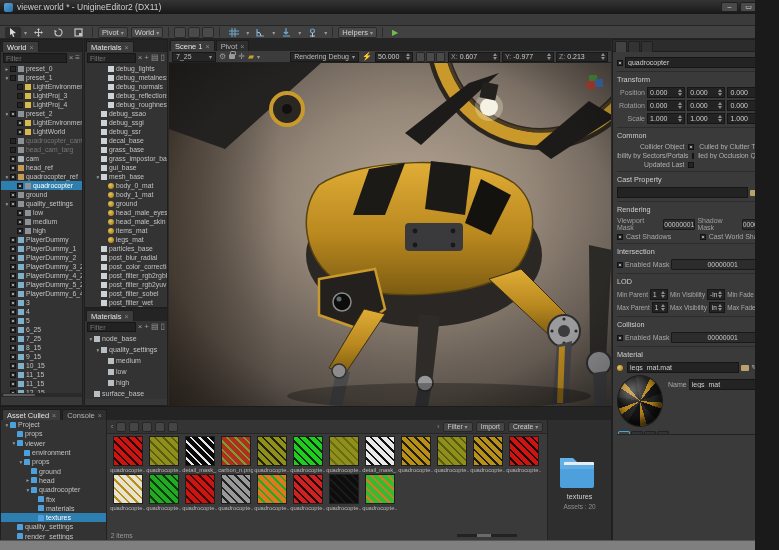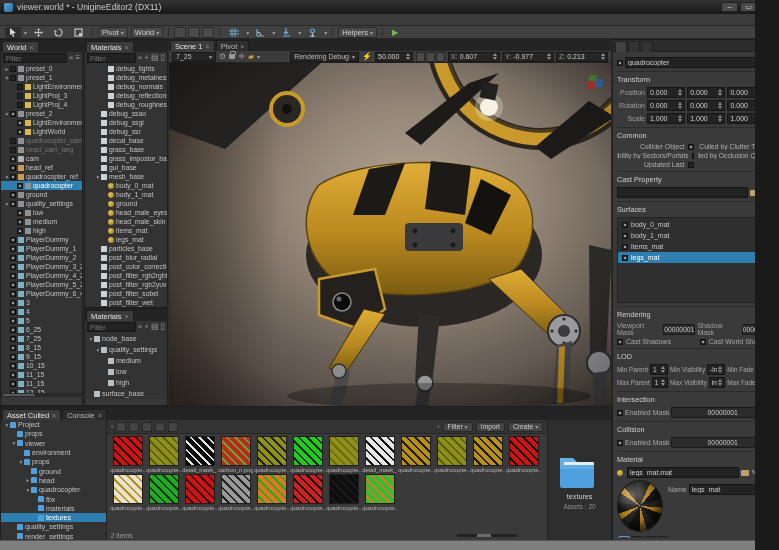--- a/index.html
+++ b/index.html
@@ -1011,58 +1011,45 @@
         <div class="prow">
           <span class="pfield">
               <span class="val"></span>
             </span>
           <span class="icon-folder-sm"></span>
           <span class="icon-pencil">✎</span>
           <span class="xreset">×</span>
         </div>
       </div>
       <div class="sect">
-        <div class="sect-title">Surfaces</div>
-        <div class="surf-list">
-
-        <div class="surf-row">
-              <span class="cb on"></span>
-              <span>body_0_mat</span>
-            </div>
-            <div class="surf-row">
-              <span class="cb on"></span>
-              <span>body_1_mat</span>
-            </div>
-            <div class="surf-row">
-              <span class="cb on"></span>
-              <span>items_mat</span>
-            </div>
-            <div class="surf-row selected">
-              <span class="cb on"></span>
-              <span>legs_mat</span>
-            </div>
-          </div>
-      </div>
-      <div class="sect">
         <div class="sect-title">Rendering</div>
         <div class="prow">
           <span style="color:#9f9f9f;">Viewport Mask</span>
           <span class="maskbtn">00000001</span>
           <span style="color:#9f9f9f;">Shadow Mask</span>
           <span class="maskbtn">00000001</span>
         </div>
         <div class="prow" style="gap:3px;">
           <span class="cb on"></span>
           <span>Cast Shadows</span>
           <span style="flex:1;"></span>
           <span class="cb on"></span>
           <span>Cast World Shadows</span>
         </div>
       </div>
       <div class="sect">
+        <div class="sect-title">Intersection</div>
+        <div class="prow">
+          <span class="cb on"></span>
+          <span>Enabled</span>
+          <span>Mask</span>
+          <span class="maskbtn">00000001</span>
+        </div>
+      </div>
+      <div class="sect">
         <div class="sect-title">LOD</div>
         <div>
 
         <div class="prow" style="font-size:6.4px;">
               <span>Min Parent</span>
               <span class="pfield" style="max-width:20px;">
                 <span class="val">1</span>
                 <span class="spin-arrows">
                   <i class="up"></i>
                   <i class="dn"></i>
@@ -1105,29 +1092,20 @@
               <span>Max Fade</span>
               <span class="pfield" style="max-width:24px;">
                 <span class="val">0.000</span>
                 <span class="spin-arrows">
                   <i class="up"></i>
                   <i class="dn"></i>
                 </span>
               </span>
             </div>
           </div>
-      </div>
-      <div class="sect">
-        <div class="sect-title">Intersection</div>
-        <div class="prow">
-          <span class="cb on"></span>
-          <span>Enabled</span>
-          <span>Mask</span>
-          <span class="maskbtn">00000001</span>
-        </div>
       </div>
       <div class="sect">
         <div class="sect-title">Collision</div>
         <div class="prow">
           <span class="cb on"></span>
           <span>Enabled</span>
           <span>Mask</span>
           <span class="maskbtn">00000001</span>
         </div>
       </div>

